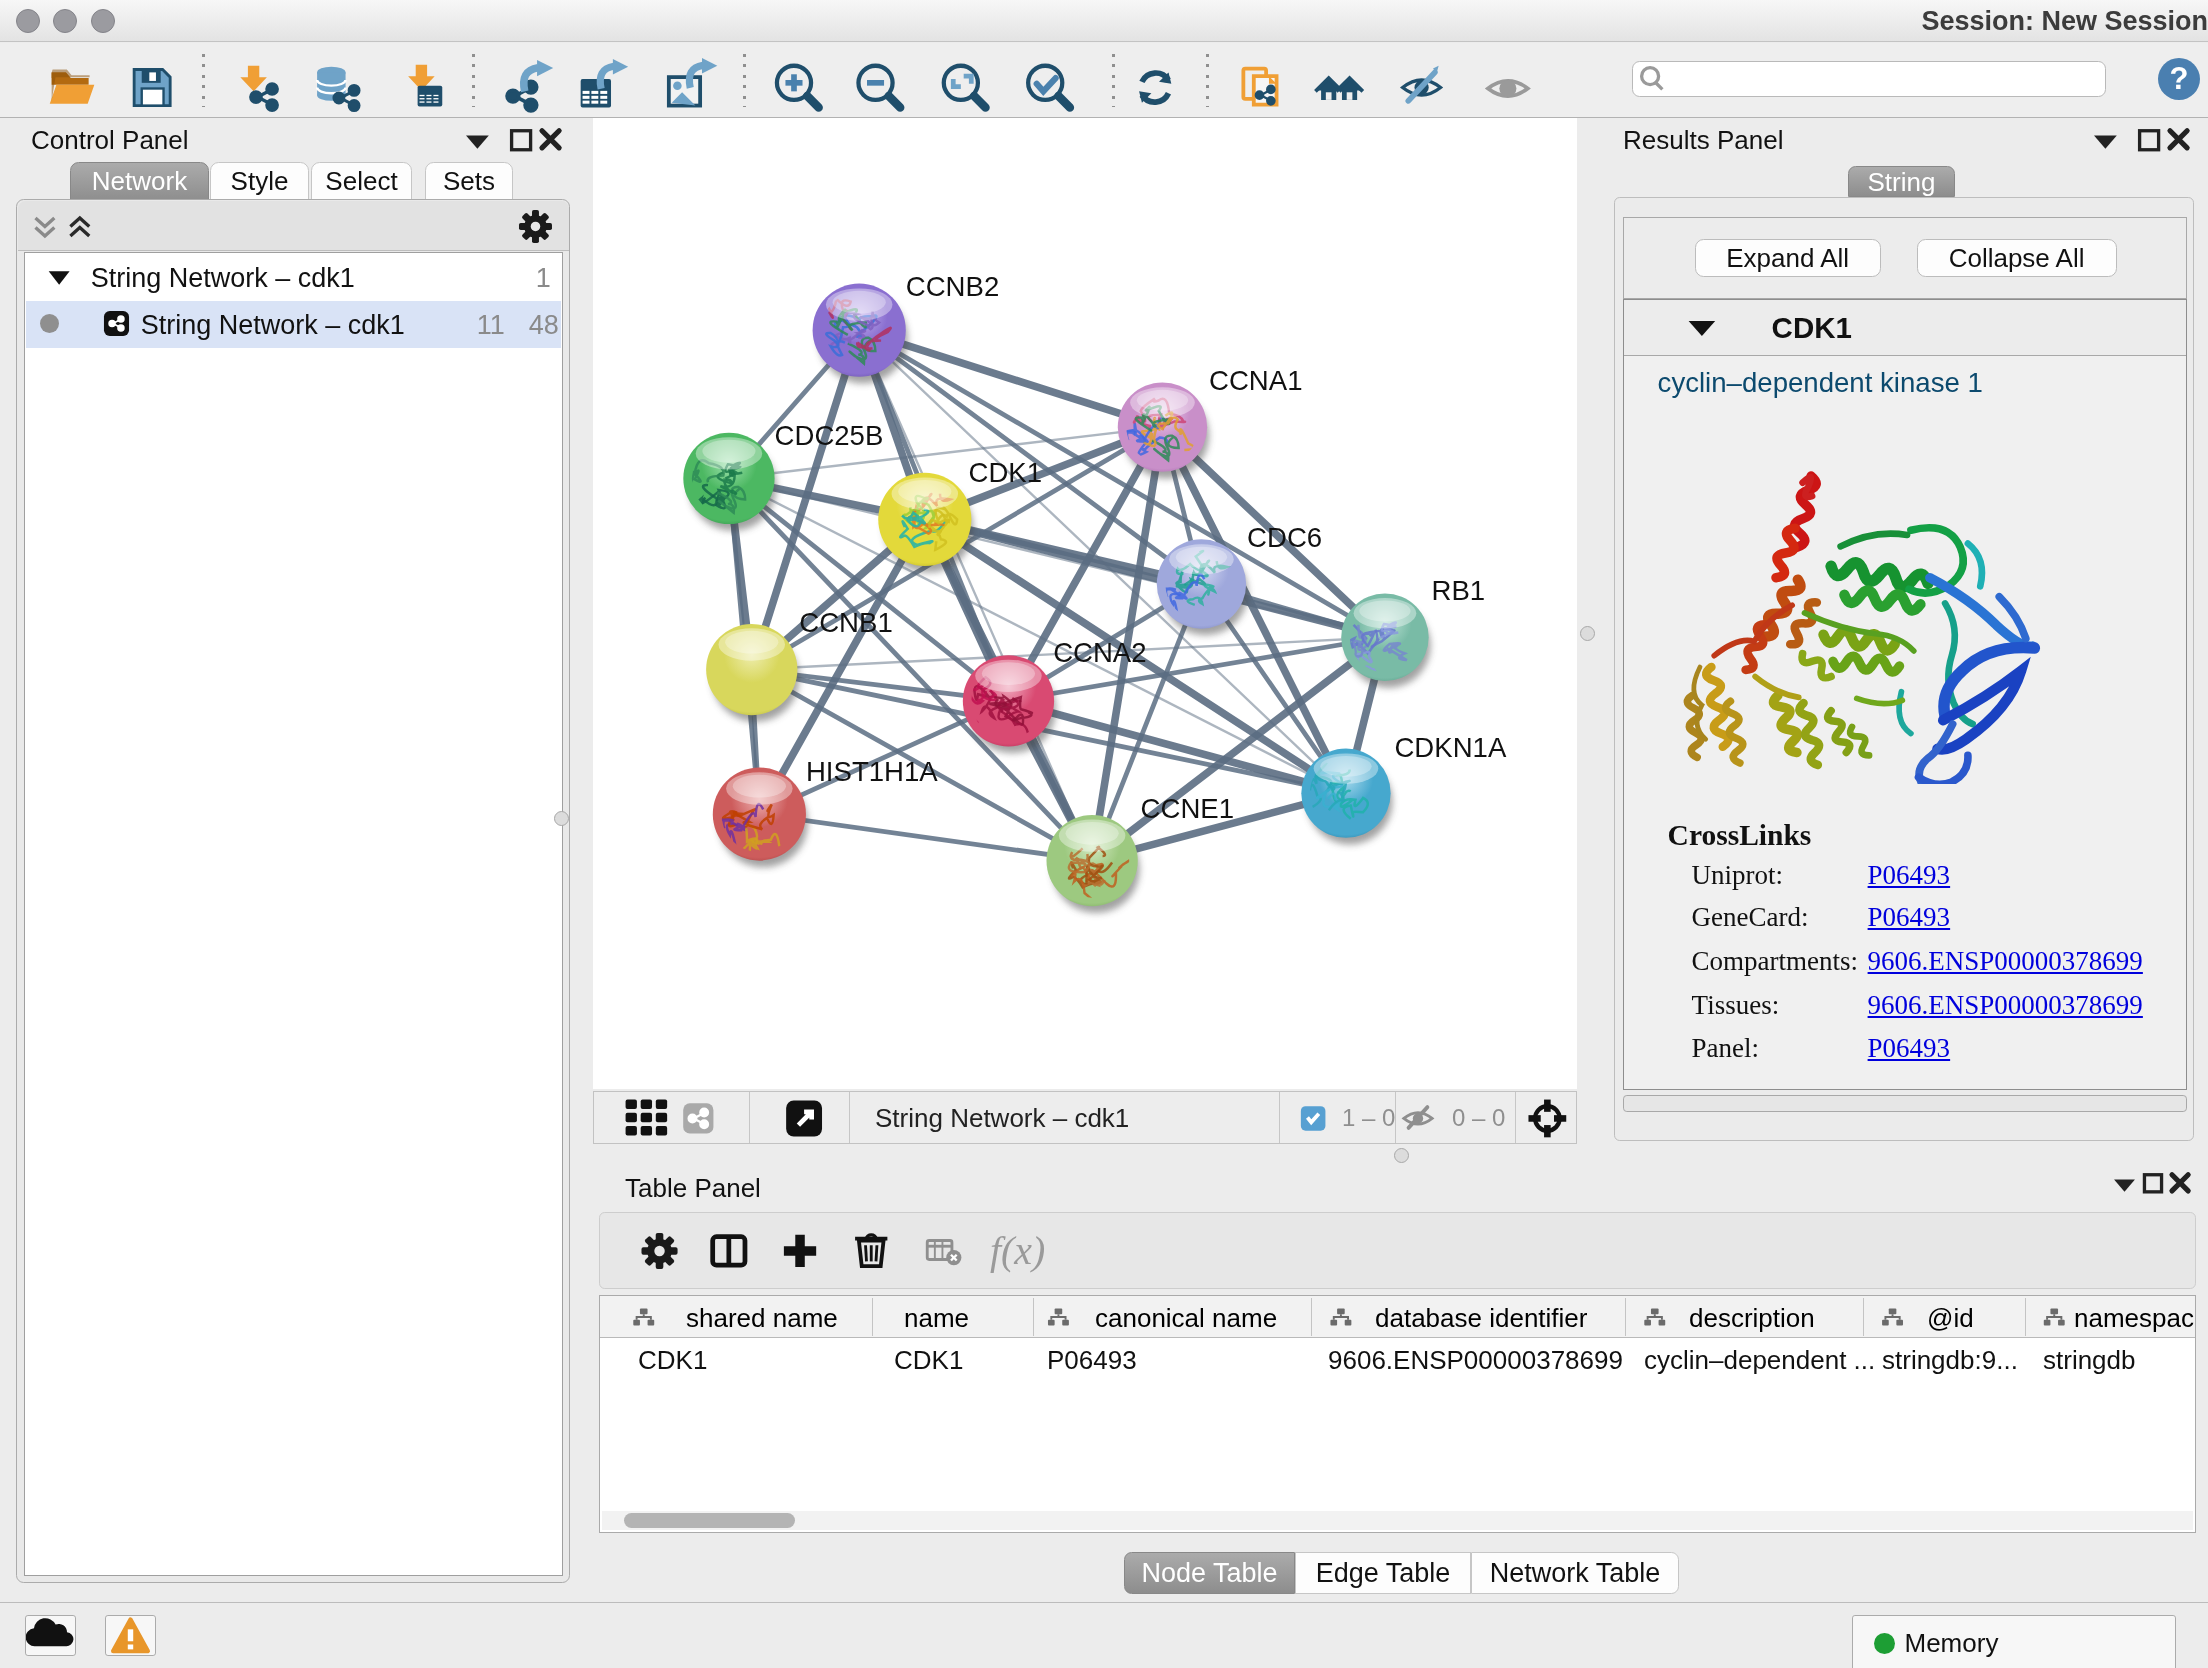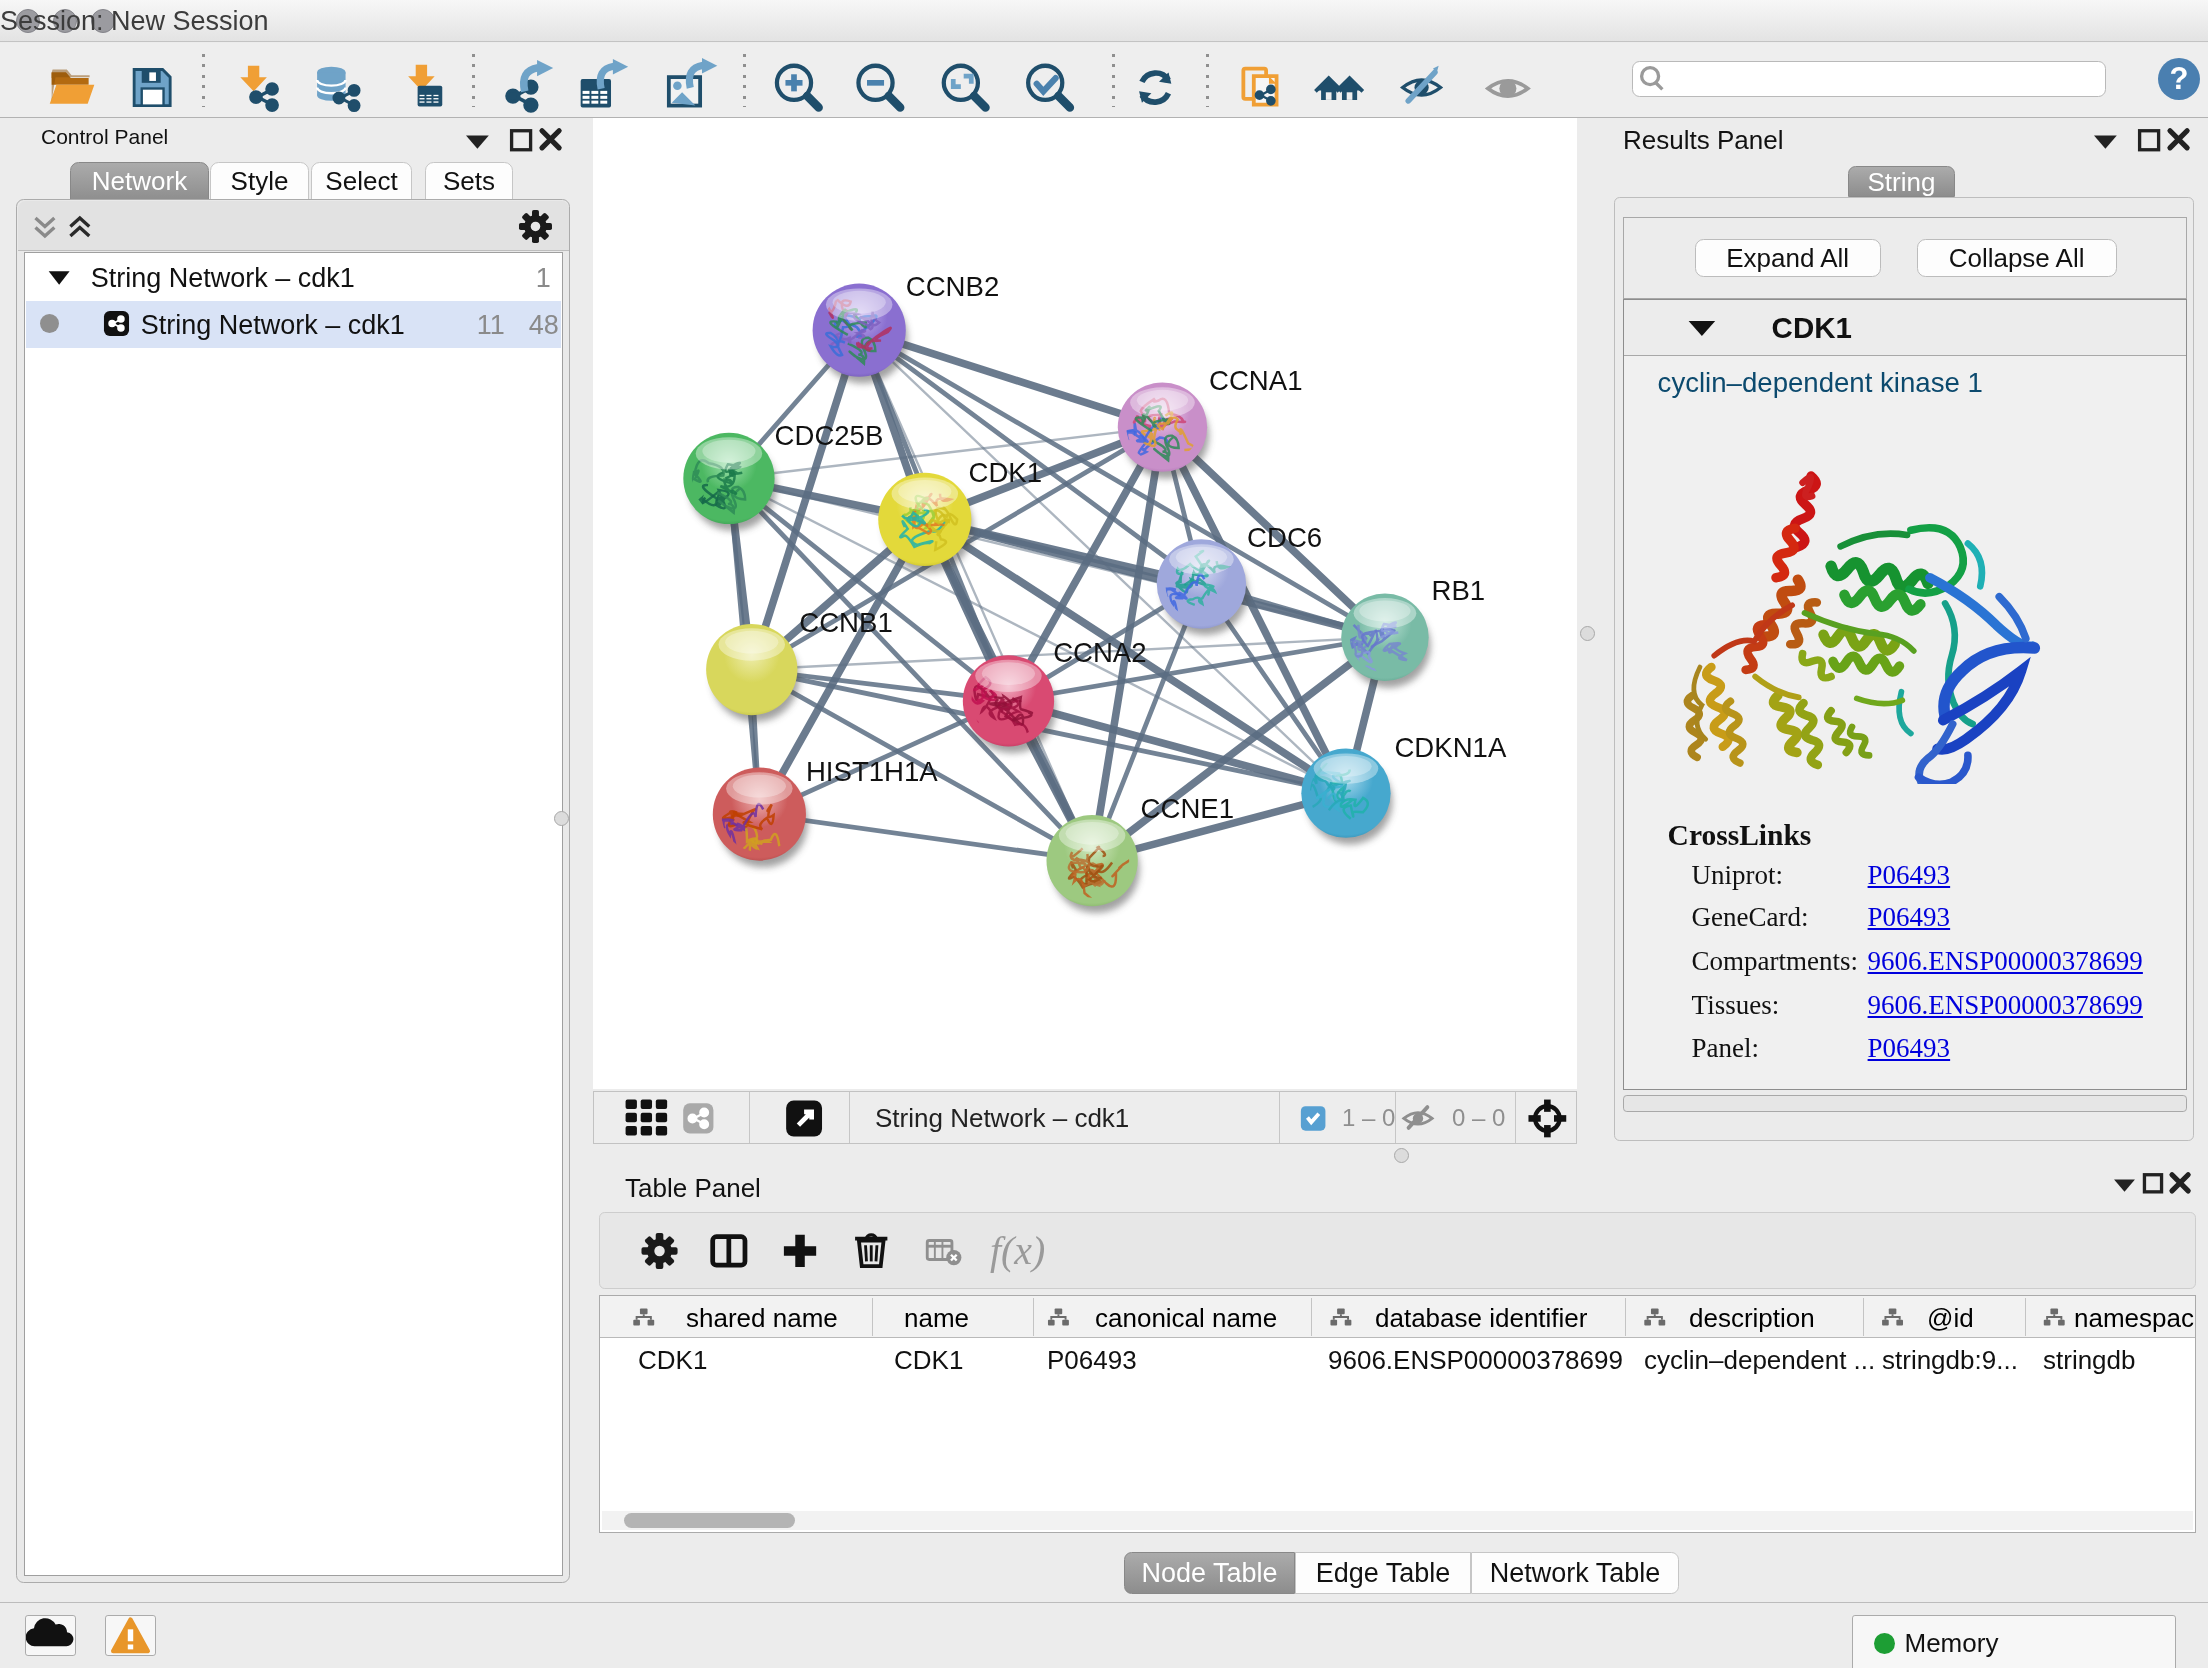--- a/index.html
+++ b/index.html
@@ -2,34 +2,34 @@
 <html style="font-size:15px"><head>
 <meta charset="utf-8">
 <style>
 * { margin:0; padding:0; box-sizing:border-box; }
 html,body { width:2208px; height:1668px; overflow:hidden; background:#ececec;
   font-family:"Liberation Sans", sans-serif; }
 #titlebar { position:absolute; left:0; top:0; width:2208px; height:42px;
   background:linear-gradient(#f7f7f7,#e3e3e3); border-bottom:1px solid #c3c3c3; }
 .dot { position:absolute; top:8.6px; width:24px; height:24px; border-radius:50%;
   background:#9b9ba0; border:1px solid #84848a; }
-#wtitle { position:absolute; top:5.7px; left:0; width:2208px; text-align:left;
-  font-size:27px; color:#3c3c3c; font-weight:normal; }
+#wtitle { position:absolute; top:5.7px; left:0; width:2208px; text-align:right;
+  font-size:27px; color:#3c3c3c; font-weight:bold; }
 #toolbar { position:absolute; left:0; top:43px; width:2208px; height:75px;
   background:#eeeeee; border-bottom:1.9px solid #b2b2b2; }
 .tsep { position:absolute; top:11.4px; height:53px; width:2.9px;
   background:repeating-linear-gradient(#8f8f8f 0 2.9px, transparent 2.9px 10.5px); }
 #searchbox { position:absolute; left:1632px; top:18px; width:474px; height:36px;
   background:#fff; border:1px solid #b9b9b9; border-radius:7.6px; }
 #helpbtn { position:absolute; left:2158px; top:15px; width:42px; height:42px;
   border-radius:50%; background:#4a7fb0; color:#fff; font-size:31px; font-weight:bold;
   text-align:center; line-height:42px; }
 .wc { position:absolute; }
 
-#cp-title { position:absolute; left:41px; top:125px; font-size:21px; color:#111;text-align:center; }
+#cp-title { position:absolute; left:31px; top:125px; font-size:26px; color:#111;text-align:center; }
 .tab { position:absolute; top:162px; height:40px; background:#fdfdfd;
   border:1px solid #c6c6c6; border-radius:8.6px 8.6px 0 0; font-size:26px; color:#111;
   text-align:center; line-height:36px; }
 .tabsel { background:linear-gradient(#ababab,#8d8d8d); color:#fff; border-color:#888; }
 #cp-box { position:absolute; left:16px; top:199px; width:554px; height:1384px;
   background:#e9e9e9; border:1px solid #ababab; border-radius:7.6px; }
 #cp-bar { position:absolute; left:1px; top:1px; width:551px; height:50px;
   background:#e2e2e2; border-bottom:1px solid #bdbdbd; border-radius:7.6px 7.6px 0 0;}
 #cp-tree { position:absolute; left:6.7px; top:52px; width:539px; height:1324px;
   background:#fff; border:1px solid #9f9f9f; }

